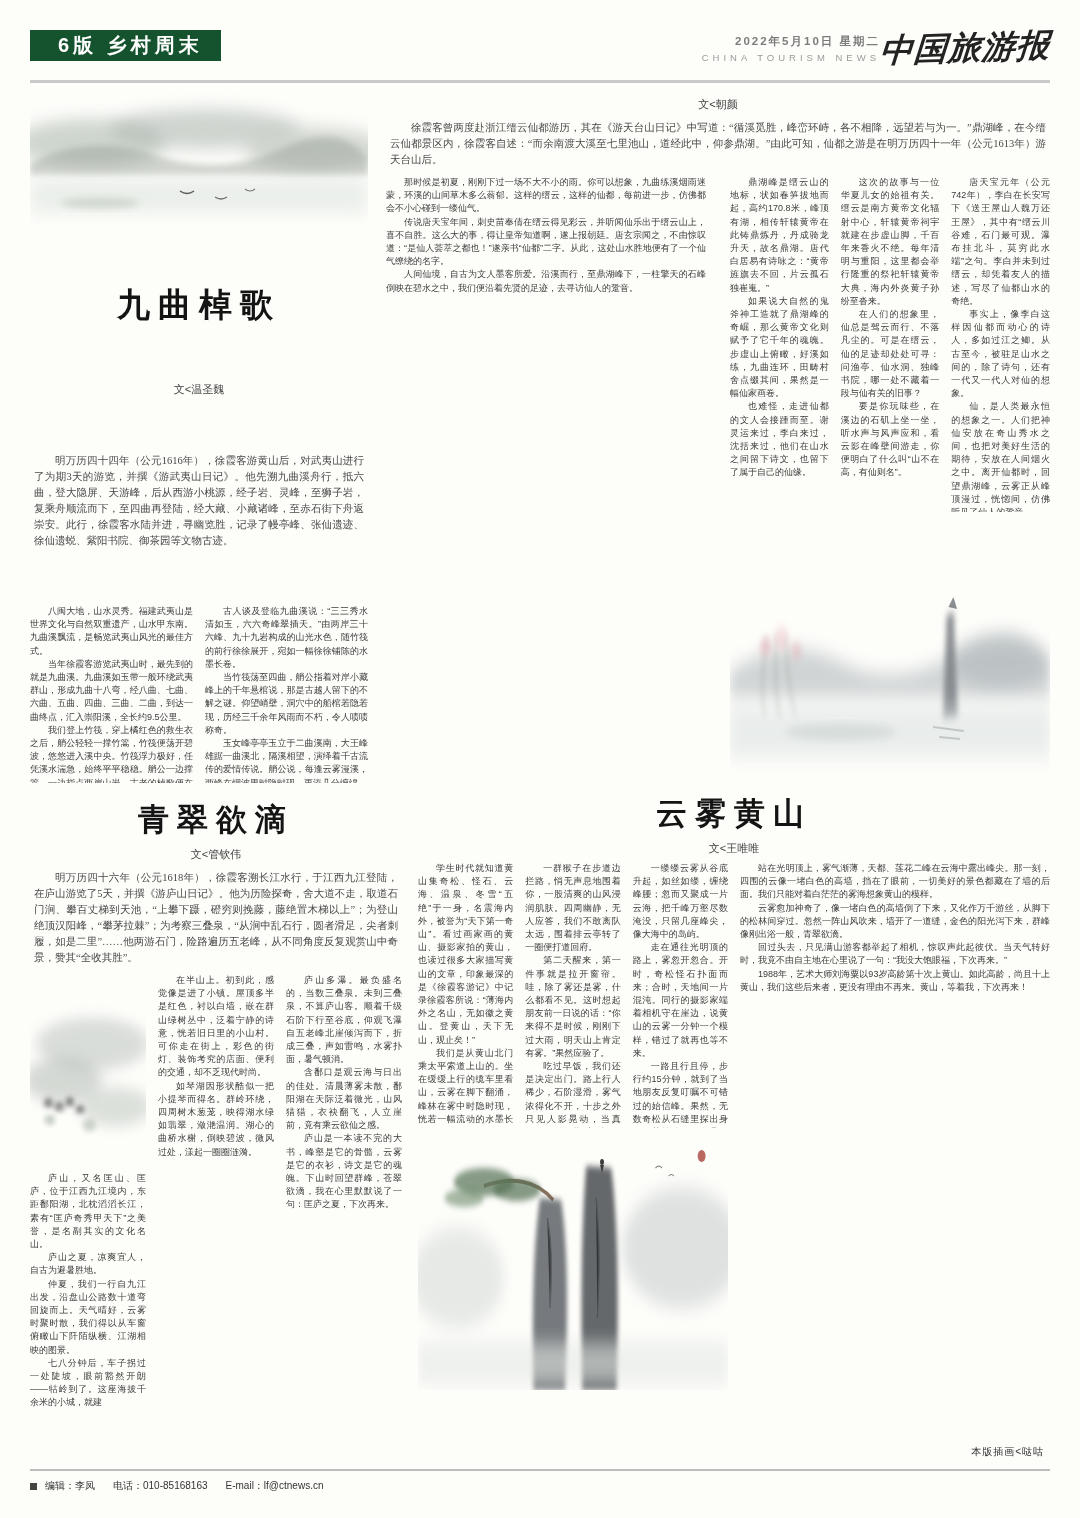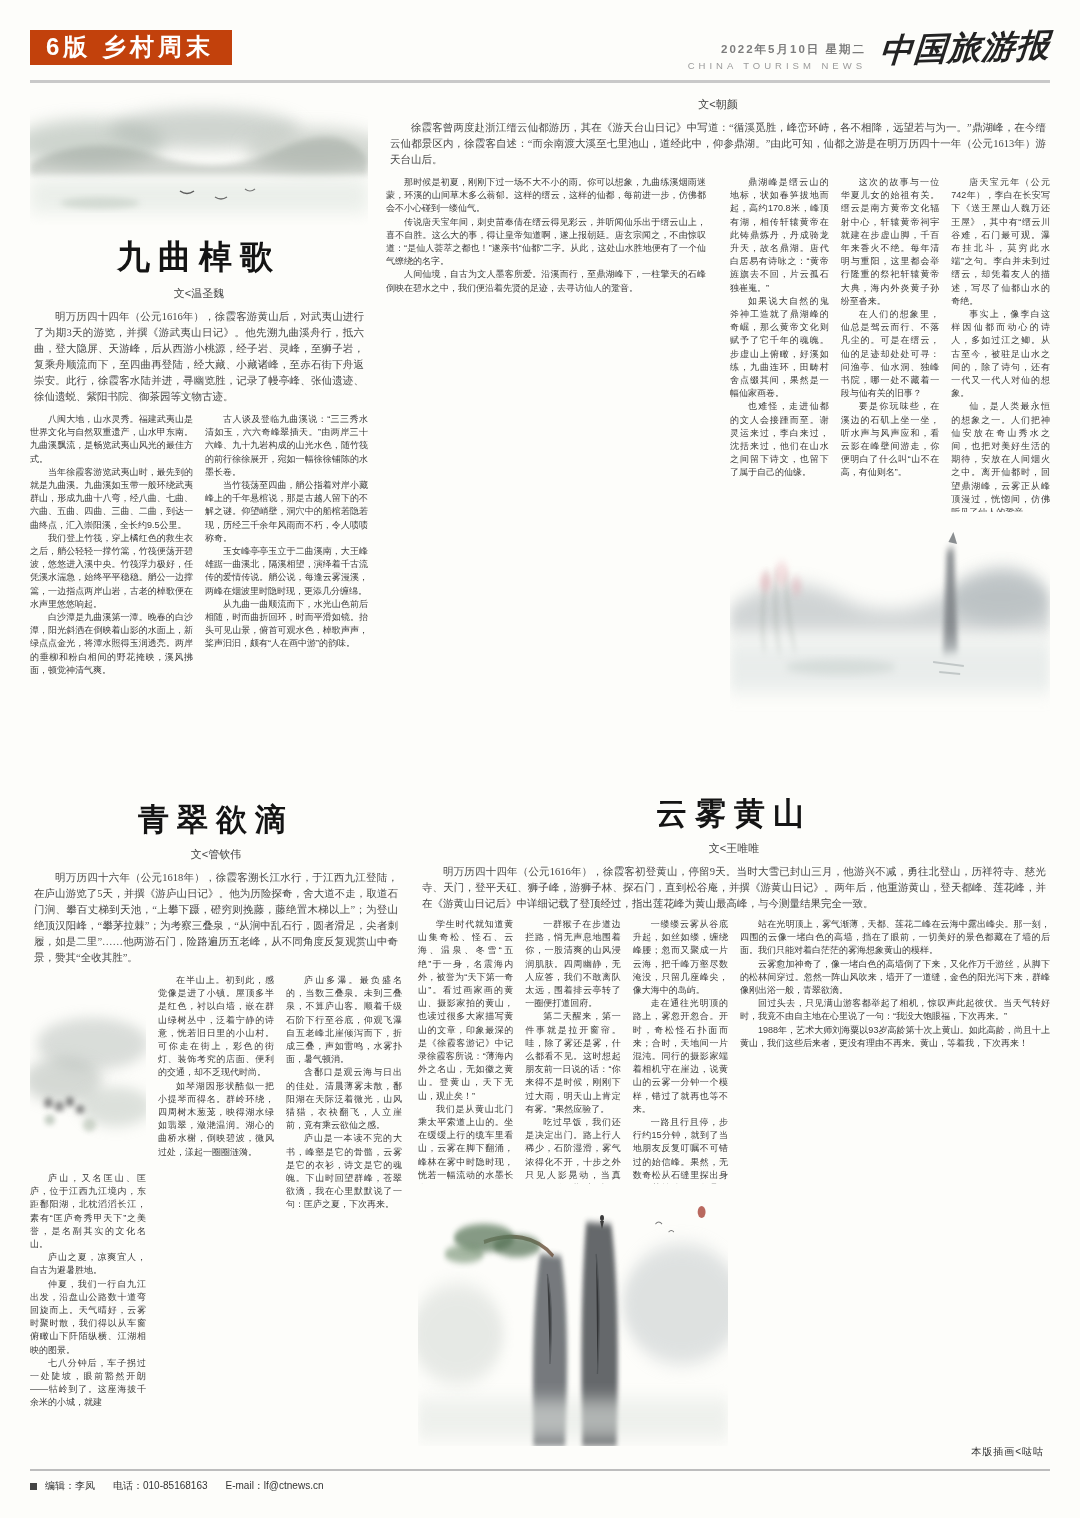--- a/index.html
+++ b/index.html
@@ -5,25 +5,25 @@
   html,body{margin:0;padding:0;}
   body{
     width:1080px;height:1518px;overflow:hidden;box-sizing:border-box;
     background:#fdfdfa;color:#3a3a3a;
     font-family:"Liberation Sans",sans-serif;
     padding:26px 30px 0 30px;
   }
   
   .hdr{display:flex;justify-content:space-between;align-items:flex-start;height:48px;}
   .edition-badge{
-    background:#c2410c;color:#fff;font-weight:bold;font-size:24px;
-    letter-spacing:4px;padding:5px 18px 6px 16px;line-height:1;
+    background:#14532d;color:#fff;font-weight:bold;font-size:20px;
+    letter-spacing:4px;padding:5px 18px 6px 28px;line-height:1;
     font-family:"Liberation Sans",sans-serif;margin-top:4px;
   }
-  .hdr-right{display:flex;align-items:flex-end;gap:14px;}
+  .hdr-right{display:flex;align-items:flex-start;}
   .date-block{text-align:right;color:#8a8a8a;margin-top:8px;}
   .date-line{font-size:11.5px;letter-spacing:2px;color:#7c7c7c;font-weight:bold;}
   .date-en{font-size:9.5px;letter-spacing:4px;color:#9a9a9a;margin-top:3px;}
   .masthead-cn{
     font-family:"Liberation Serif",serif;font-style:italic;font-weight:900;
     font-size:33px;color:#232323;transform:skewX(-6deg) rotate(-2deg);
     letter-spacing:1px;white-space:nowrap;
   }
   .header-rule{border-top:3px solid #c9c9c9;margin-top:6px;}
   
@@ -38,28 +38,28 @@
   }
   .bodycols{display:flex;gap:12px;}
   .bcol{
     flex:1;overflow:hidden;font-size:9px;line-height:13.2px;color:#3b3b3b;
     text-align:justify;
   }
   .bcol p{margin:0;text-indent:2em;}
   svg{display:block;}
   
   .top{display:flex;gap:18px;height:692px;margin-top:8px;}
-  .tl{width:338px;display:flex;flex-direction:column;}
+  .tl{width:338px;display:flex;flex-direction:column;gap:48px;}
   .tl .article-title{font-size:33px;margin-top:10px;}
   .tl .bodycols{flex:1;margin-top:8px;overflow:hidden;}
   .tr{flex:1;display:flex;flex-direction:column;}
   .tr .article-title{font-size:35px;margin-top:2px;}
   .tr-body{display:flex;gap:24px;flex:1;margin-top:8px;overflow:hidden;}
   .tr-col1{width:156px;}
-  .tr-rest{flex:1;display:flex;flex-direction:column;}
+  .tr-rest{flex:1;display:flex;flex-direction:column;justify-content:space-between;}
   .tr-rest .bodycols{height:336px;overflow:hidden;}
   
   .bot{display:flex;gap:16px;height:668px;margin-top:10px;}
   .bl{width:372px;display:flex;flex-direction:column;}
   .bl .article-title{font-size:31px;margin-top:6px;}
   .bl .bodycols{flex:1;margin-top:8px;overflow:hidden;}
   .br{flex:1;display:flex;flex-direction:column;position:relative;}
   .br .article-title{font-size:31px;}
   .br-body{display:flex;gap:12px;flex:1;margin-top:6px;overflow:hidden;}
   .br-left{flex:1;display:flex;flex-direction:column;}
@@ -229,21 +229,20 @@
           <p>庐山多瀑。最负盛名的，当数三叠泉。未到三叠泉，不算庐山客。顺着千级石阶下行至谷底，仰观飞瀑自五老峰北崖倾泻而下，折成三叠，声如雷鸣，水雾扑面，暑气顿消。</p>
           <p>含鄱口是观云海与日出的佳处。清晨薄雾未散，鄱阳湖在天际泛着微光，山风猎猎，衣袂翻飞，人立崖前，竟有乘云欲仙之感。</p>
           <p>庐山是一本读不完的大书，峰壑是它的骨骼，云雾是它的衣衫，诗文是它的魂魄。下山时回望群峰，苍翠欲滴，我在心里默默说了一句：匡庐之夏，下次再来。</p>
         </div>
     </div>
   </div>
 
   <div class="br">
     <h2 class="article-title">云雾黄山</h2>
     <div class="byline">文&lt;王唯唯</div>
-    <div class="intro">明万历四十四年（公元1616年），徐霞客初登黄山，停留9天。当时大雪已封山三月，他游兴不减，勇往北登山，历祥符寺、慈光寺、天门，登平天矼、狮子峰，游狮子林、探石门，直到松谷庵，并撰《游黄山日记》。两年后，他重游黄山，登天都峰、莲花峰，并在《游黄山日记后》中详细记载了登顶经过，指出莲花峰为黄山最高峰，与今测量结果完全一致。</div>
     <div class="br-body">
       <div class="br-left">
         <div class="bodycols">
           <div class="bcol">
               <p>学生时代就知道黄山集奇松、怪石、云海、温泉、冬雪“五绝”于一身，名震海内外，被誉为“天下第一奇山”。看过画家画的黄山、摄影家拍的黄山，也读过很多大家描写黄山的文章，印象最深的是《徐霞客游记》中记录徐霞客所说：“薄海内外之名山，无如徽之黄山。登黄山，天下无山，观止矣！”</p>
               <p>我们是从黄山北门乘太平索道上山的。坐在缓缓上行的缆车里看山，云雾在脚下翻涌，峰林在雾中时隐时现，恍若一幅流动的水墨长卷。</p>
             </div>
           <div class="bcol">
               <p>一群猴子在步道边拦路，悄无声息地围着你，一股清爽的山风浸润肌肤。四周幽静，无人应答，我们不敢离队太远，围着排云亭转了一圈便打道回府。</p>
               <p>第二天醒来，第一件事就是拉开窗帘。哇，除了雾还是雾，什么都看不见。这时想起朋友前一日说的话：“你来得不是时候，刚刚下过大雨，明天山上肯定有雾。”果然应验了。</p>

